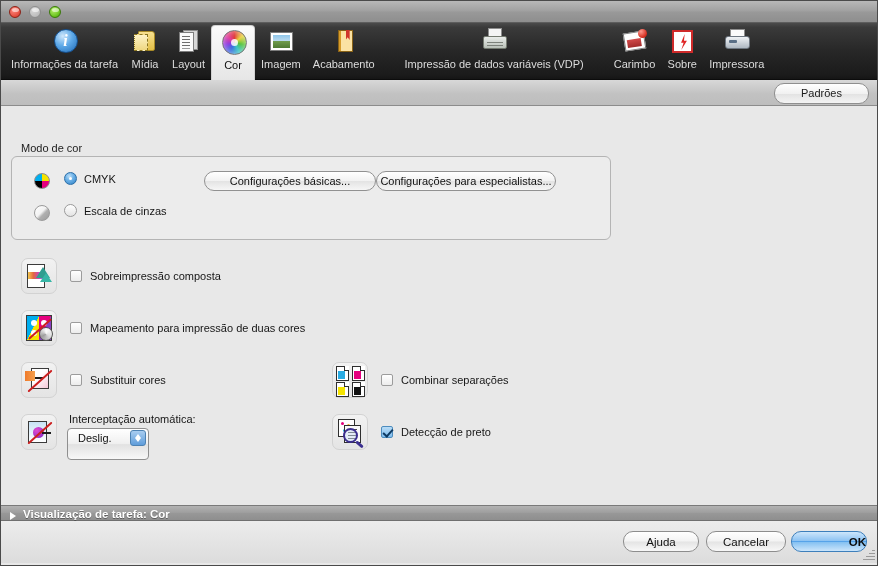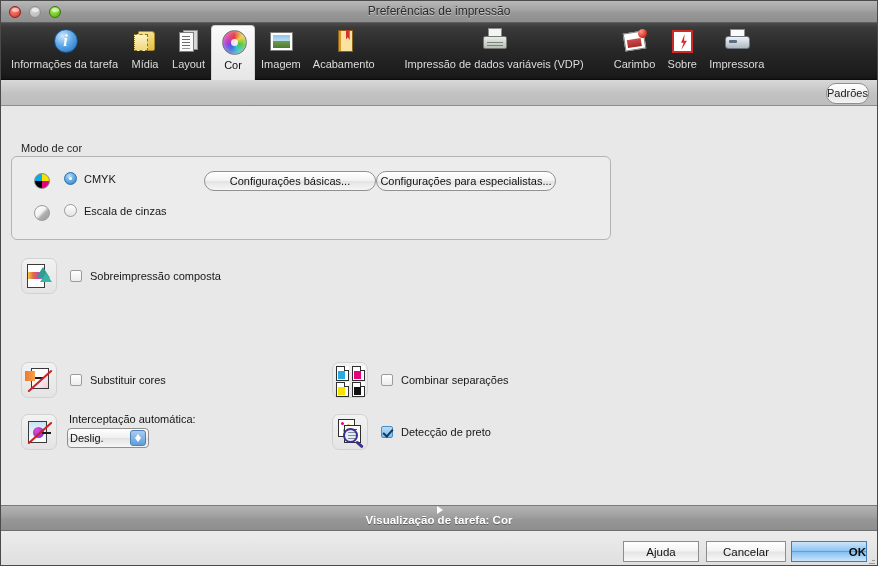--- a/index.html
+++ b/index.html
@@ -167,21 +167,21 @@
     position: relative;
     height: 26px;
     background: linear-gradient(to bottom, #d8d8d8, #c2c2c2 55%, #bdbdbd 100%);
     border-bottom: 1px solid #8c8c8c;
     box-sizing: border-box;
   }
   #btn-padroes {
     position: absolute;
     right: 8px; top: 3px;
     height: 19px;
-    padding: 0 0;
+    padding: 0 26px;
     border-radius: 10px;
     border: 1px solid #8f8f8f;
     background: linear-gradient(to bottom, #ffffff, #f1f1f1 50%, #e2e2e2 51%, #f4f4f4);
     font-size: 11px;
     color: #1a1a1a;
     line-height: 18px;
     cursor: default;
   }
 
   
@@ -328,56 +328,55 @@
   .bd-page2::before{ content:""; position:absolute; left:3px; top:3px; right:3px; height:1px; background:#4a4a4a; box-shadow:0 3px 0 #4a4a4a,0 6px 0 #4a4a4a,0 9px 0 #4a4a4a;}
   .bd-lens { left:10px; top:13px; width:15px; height:15px; border-radius:50%; border:2px solid #3b2f8f; background: rgba(200,220,245,0.45); box-sizing:border-box; }
   .bd-handle{ left:23px; top:25px; width:9px; height:3px; background:#3b2f8f; transform:rotate(40deg); transform-origin:left center; border-radius:2px;}
 
   
   .mini-label { position:absolute; font-size:11px; color:#161616; white-space:nowrap; }
 
   
   .popup {
     position: absolute;
-    width: 82px; height: 20px;
+    width: 82px; height: 32px;
     border: 1px solid #8f8f8f;
     border-radius: 4px;
     background: linear-gradient(to bottom,#ffffff,#f0f0f0 48%,#e2e2e2 52%,#f7f7f7);
     box-sizing: border-box;
     font-size: 11px;
     color:#111;
     line-height:19px;
-    padding-left:2px;
+    padding-left:10px;
     cursor: default;
   }
   .popup .arrows {
     position:absolute; right:2px; top:1px; width:16px; height:16px;
     border-radius:3px;
     background: linear-gradient(to bottom,#a9cdf0,#5f9ddb);
     border:1px solid #4d82b3;
     box-sizing:border-box;
   }
   .popup .arrows::before, .popup .arrows::after {
     content:""; position:absolute; left:4px; width:0; height:0;
     border-left:3px solid transparent; border-right:3px solid transparent;
   }
   .popup .arrows::before { top:3px; border-bottom:4px solid #ffffff; }
   .popup .arrows::after  { bottom:3px; border-top:4px solid #ffffff; }
 
   
   #disclosure {
     position: relative;
-    height: 26px;
+    height: 16px;
     background: linear-gradient(to bottom,#b3b3b3,#9d9d9d 50%,#989898 51%,#8e8e8e);
     border-top: 1px solid #7a7a7a;
     border-bottom: 1px solid #6f6f6f;
-    display:flex; align-items:center;
+    display:flex; align-items:flex-end;
     box-sizing:border-box;
     cursor: default;
-    flex-direction: column;
   }
   #disclosure .tri {
     margin-left: 9px; margin-right: 7px;
     width:0; height:0;
     border-top:4.5px solid transparent;
     border-bottom:4.5px solid transparent;
     border-left:6px solid #ffffff;
   }
   #disclosure .dlabel {
     font-size: 11.5px; font-weight: bold; color:#ffffff;
@@ -388,21 +387,21 @@
   #footer {
     position: relative;
     height: 42px;
     background: linear-gradient(to bottom,#ececec,#dcdcdc);
     box-sizing:border-box;
   }
   .footer-btn {
     position:absolute;
     top: 10px;
     height: 21px;
-    border-radius: 0;
+    border-radius: 10px;
     border: 1px solid #8d8d8d;
     background: linear-gradient(to bottom,#ffffff,#f3f3f3 48%,#e4e4e4 52%,#f8f8f8);
     font-size: 11.5px;
     color:#111;
     line-height:20px;
     text-align:center;
     cursor: default;
     box-sizing:border-box;
   }
   .footer-btn.default {
@@ -421,21 +420,20 @@
 </style>
 </head>
 <body>
 
 <div id="window">
 
   <div id="titlebar">
     <div class="traffic" id="btn-close"></div>
     <div class="traffic" id="btn-min"></div>
     <div class="traffic" id="btn-max"></div>
-    <div id="title-text">Preferências de impressão</div>
   </div>
 
   <div id="toolbar">
 
     <div class="tb-item" style="margin-left:4px;">
       <span class="tb-icon">
           <span class="ic ic-info">i</span>
         </span>
       <span class="tb-label">Informações da tarefa</span>
     </div>
@@ -543,20 +541,32 @@
     <div class="opt-row" style="left:20px; top:152px;">
       <span class="opt-icon">
         <span class="oi ov-page"></span>
           <span class="oi ov-tri"></span>
           <span class="oi ov-tri2"></span>
       </span>
       <span class="checkbox" style="margin-left:13px;"></span>
       <span class="opt-label">Sobreimpressão composta</span>
     </div>
 
+    <div class="opt-row" style="left:20px; top:204px;">
+      <span class="opt-icon">
+        <span class="oi tc-sq"></span>
+        <span class="oi tc-dot" style="left:9px;  top:9px;  width:6px; height:6px; background:#ffffff;"></span>
+        <span class="oi tc-dot" style="left:19px; top:9px;  width:6px; height:6px; background:#ffffff;"></span>
+        <span class="oi tc-dot" style="left:9px;  top:19px; width:6px; height:6px; background:#ffffff;"></span>
+        <span class="oi" style="left:17px; top:16px; width:12px; height:12px; border-radius:50%; background: conic-gradient(#ffffff,#dcdcdc,#9e9e9e,#ffffff); border:1px solid #555;"></span>
+        <span class="slash" style="left:3px; width:30px;"></span>
+      </span>
+      <span class="checkbox" style="margin-left:13px;"></span>
+      <span class="opt-label">Mapeamento para impressão de duas cores</span>
+    </div>
 
     <div class="opt-row" style="left:20px; top:256px;">
       <span class="opt-icon">
         <span class="oi sc-page"></span>
           <span class="oi sc-block"></span>
         <span class="oi" style="left:13px; top:14px; width:8px; height:2px; background:#1d1d1d;"></span>
         <span class="slash" style="left:2px; width:32px;"></span>
       </span>
       <span class="checkbox" style="margin-left:13px;"></span>
       <span class="opt-label">Substituir cores</span>

